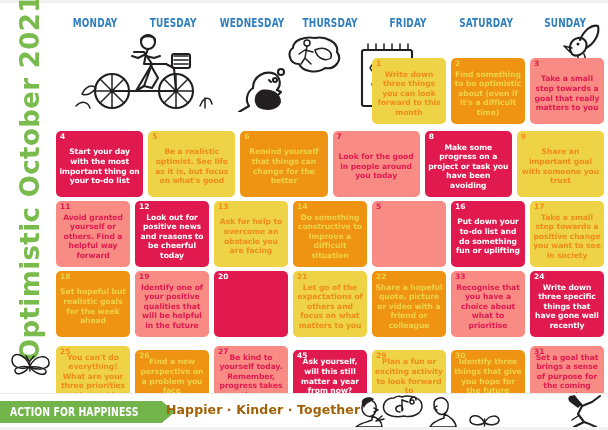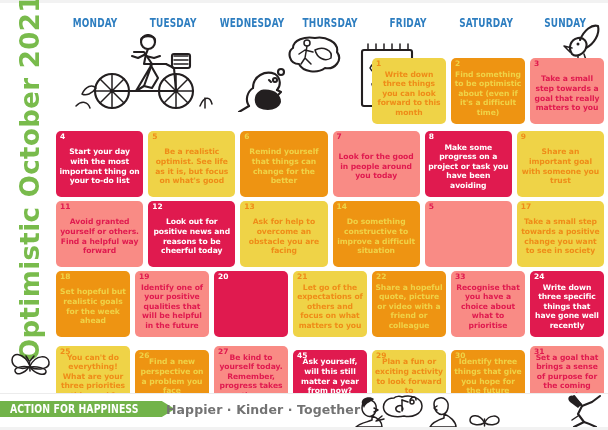--- a/index.html
+++ b/index.html
@@ -168,21 +168,21 @@
     bottom: 3px;
     width: 608px;
     height: 33px;
     background: #ffffff;
     border-top: 1px solid #ececec;
   }
   #af-banner {
     position: absolute;
     left: 0;
     top: 7px;
-    height: 16px;
+    height: 22px;
     background: #72b34a;
     display: flex;
     align-items: center;
     padding-left: 10px;
     padding-right: 22px;
     
     clip-path: polygon(0 0, calc(100% - 13px) 0, 100% 50%, calc(100% - 13px) 100%, 0 100%);
   }
   #af-banner span {
     font-family: "DejaVu Sans Condensed", "Liberation Sans Narrow", "Liberation Sans", sans-serif;
@@ -194,21 +194,21 @@
     transform-origin: left center;
     white-space: nowrap;
   }
   #tagline {
     position: absolute;
     left: 166px;
     top: 8px;
     font-family: "DejaVu Sans", sans-serif;
     font-weight: 700;
     font-size: 12.5px;
-    color: #737373;
+    color: #a16207;
     letter-spacing: 0.1px;
   }
   #footer-illus {
     position: absolute;
     right: 0;
     bottom: 0;
     width: 270px;
     height: 33px;
   }
   .ink { fill: none; stroke: #231f20; stroke-width: 2.1; stroke-linecap: round; stroke-linejoin: round; }
@@ -366,20 +366,24 @@
           <div class="cell c-yellow">
             <div class="daynum">13</div>
             <div class="ctext">Ask for help to overcome an obstacle you are facing</div>
           </div>
           <div class="cell c-orange">
             <div class="daynum">14</div>
             <div class="ctext">Do something constructive to improve a difficult situation</div>
           </div>
           <div class="cell c-pink">
             <div class="daynum">5</div>
+          </div>
+          <div class="cell c-crimson">
+            <div class="daynum">16</div>
+            <div class="ctext">Put down your to-do list and do something fun or uplifting</div>
           </div>
           <div class="cell c-yellow">
             <div class="daynum">17</div>
             <div class="ctext">Take a small step towards a positive change you want to see in society</div>
           </div>
         </div>
       <div class="week-row r3">
           <div class="cell c-orange">
             <div class="daynum">18</div>
             <div class="ctext">Set hopeful but realistic goals for the week ahead</div>

